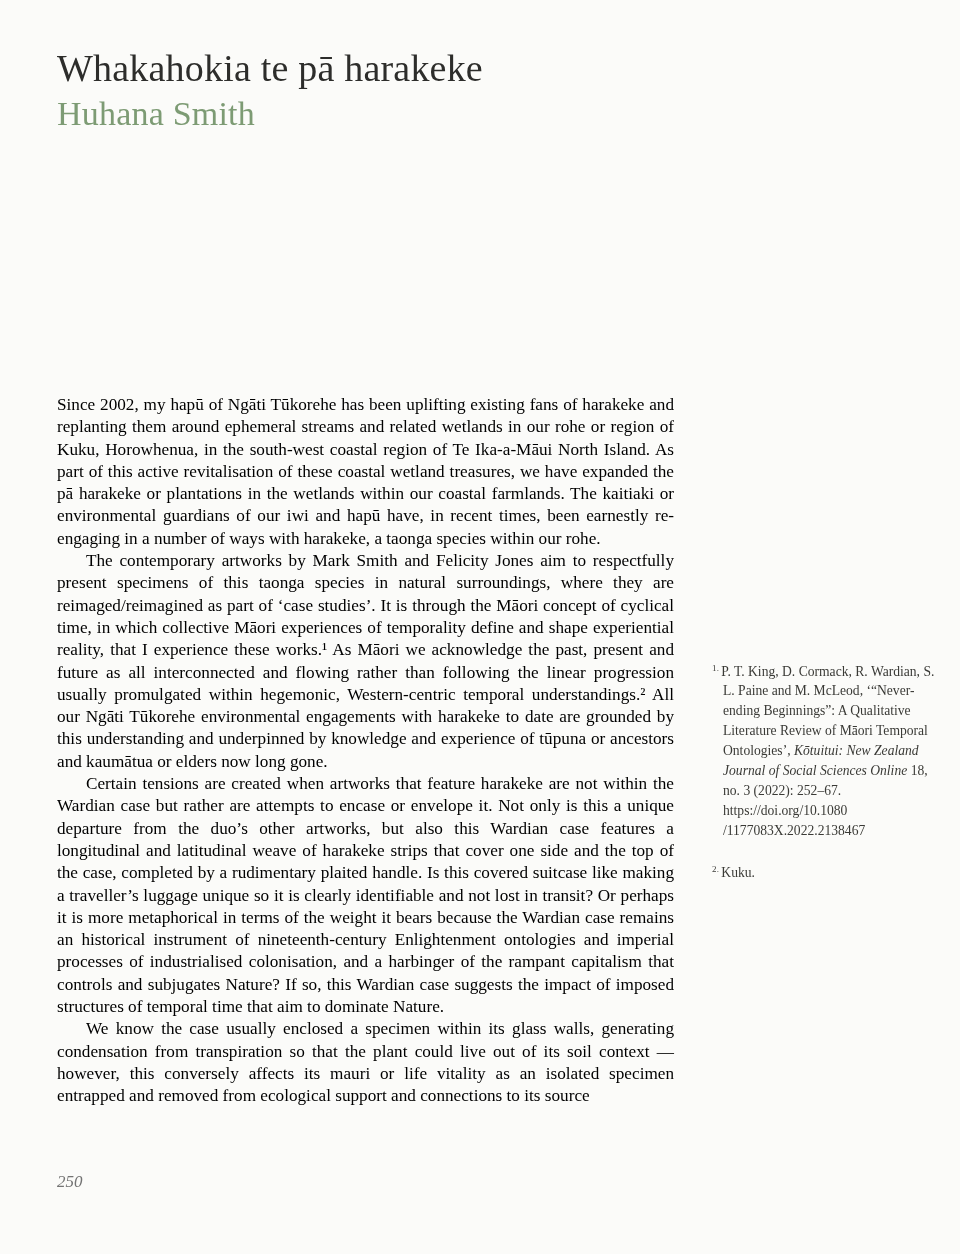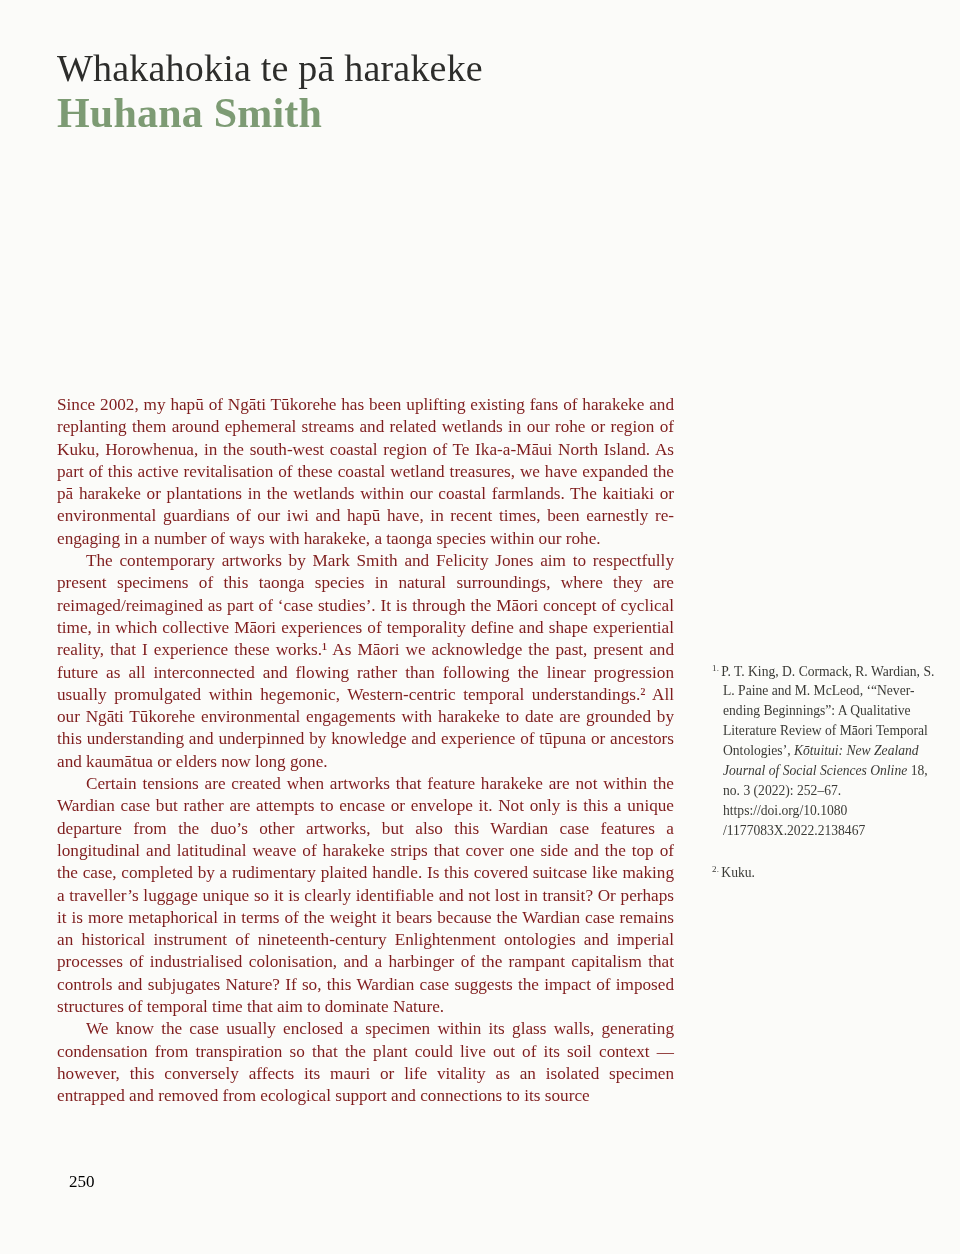--- a/index.html
+++ b/index.html
@@ -24,35 +24,35 @@
   .title-line {
     display: block;
     font-size: 38px;
     line-height: 45px;
     font-weight: 400;
     color: #2d2d2b;
     letter-spacing: 0.2px;
   }
   .author-line {
     display: block;
-    font-size: 42px;
+    font-size: 34px;
     line-height: 45px;
-    font-weight: 700;
+    font-weight: 400;
     color: #7d9b74;
     letter-spacing: 0.2px;
   }
   
   .body-col {
     position: absolute;
     left: 57px;
     top: 394px;
     width: 617px;
     font-size: 17.2px;
     line-height: 22.3px;
-    color: #7f1d1d;
+    color: #000000;
     text-align: justify;
   }
   .body-col p {
     margin: 0;
   }
   .body-col p.indent {
     text-indent: 29px;
   }
   
   .footnotes {
@@ -74,24 +74,25 @@
     vertical-align: 0.5em;
     letter-spacing: 0.3px;
     margin-right: 2px;
   }
   .footnote em {
     font-style: italic;
   }
   
   .folio {
     position: absolute;
-    left: 69px;
+    left: 57px;
     top: 1172px;
     font-size: 17px;
-    color: #000000;
+    color: #737373;
+    font-style: italic;
   }
 </style>
 </head>
 <body>
 
 <div class="page">
 
   <header class="title-block">
     <h1 style="margin:0; font-weight:400;">
       <span class="title-line">Whakahokia te pā harakeke</span>

